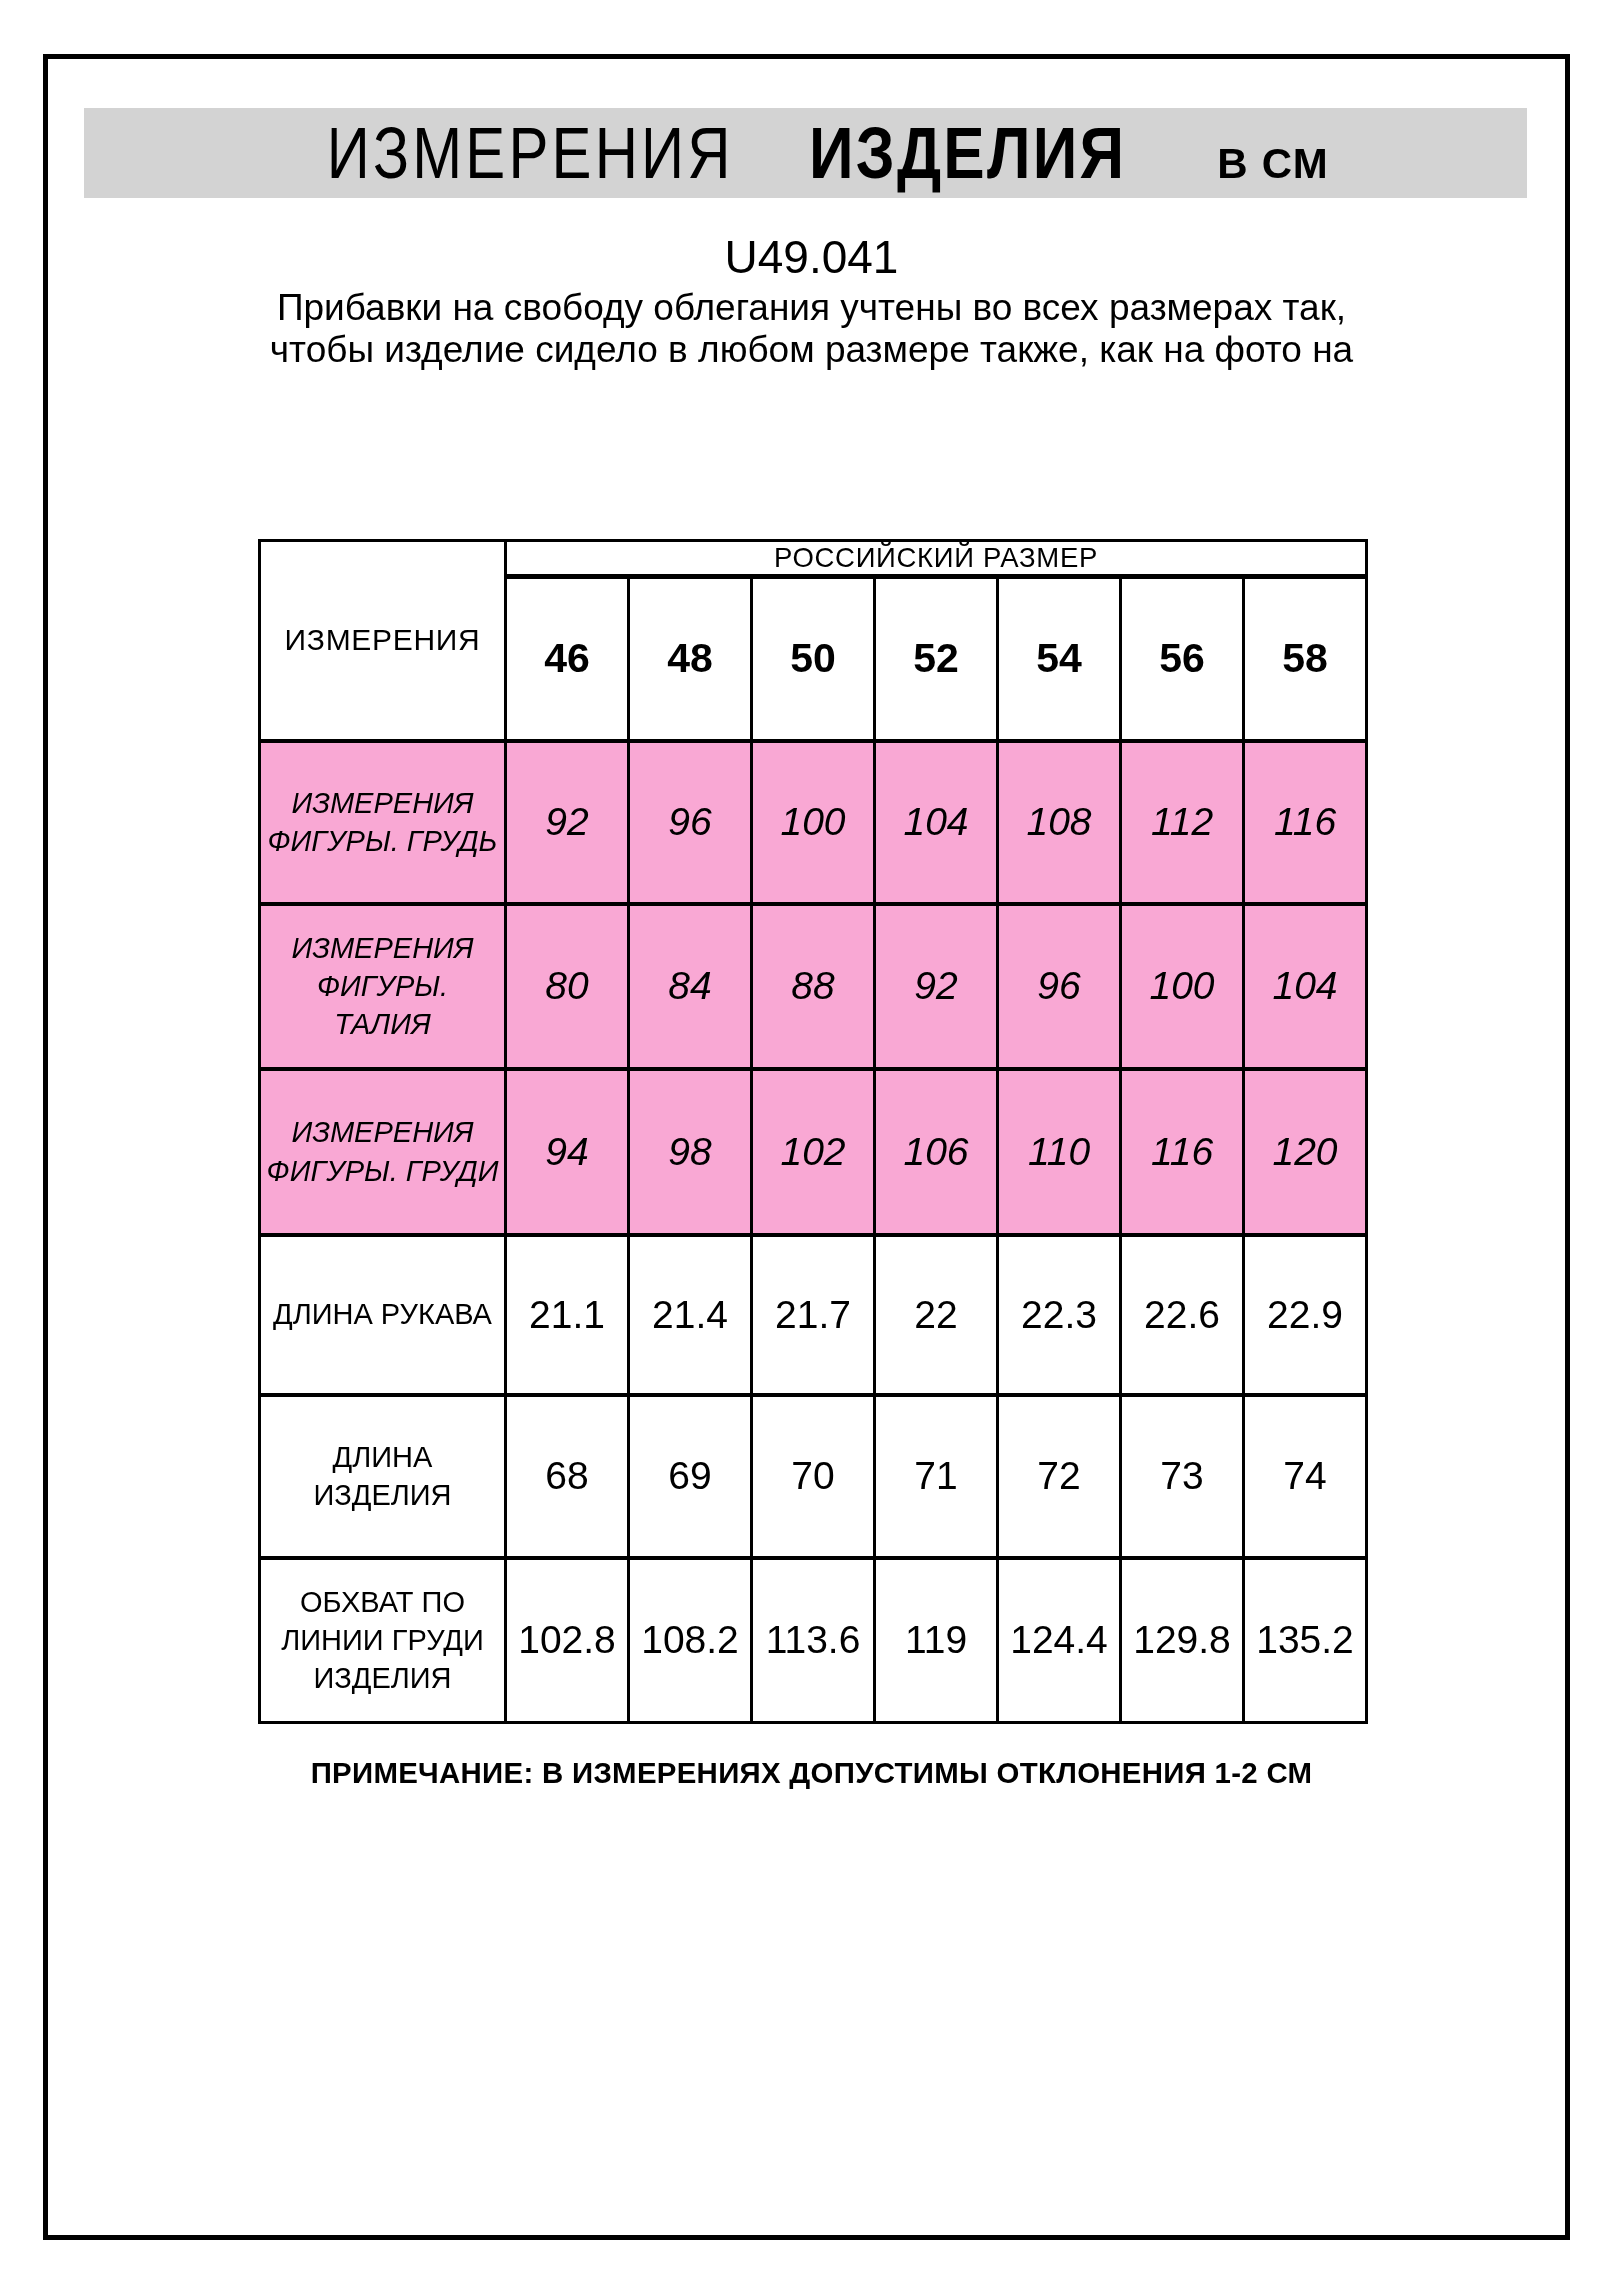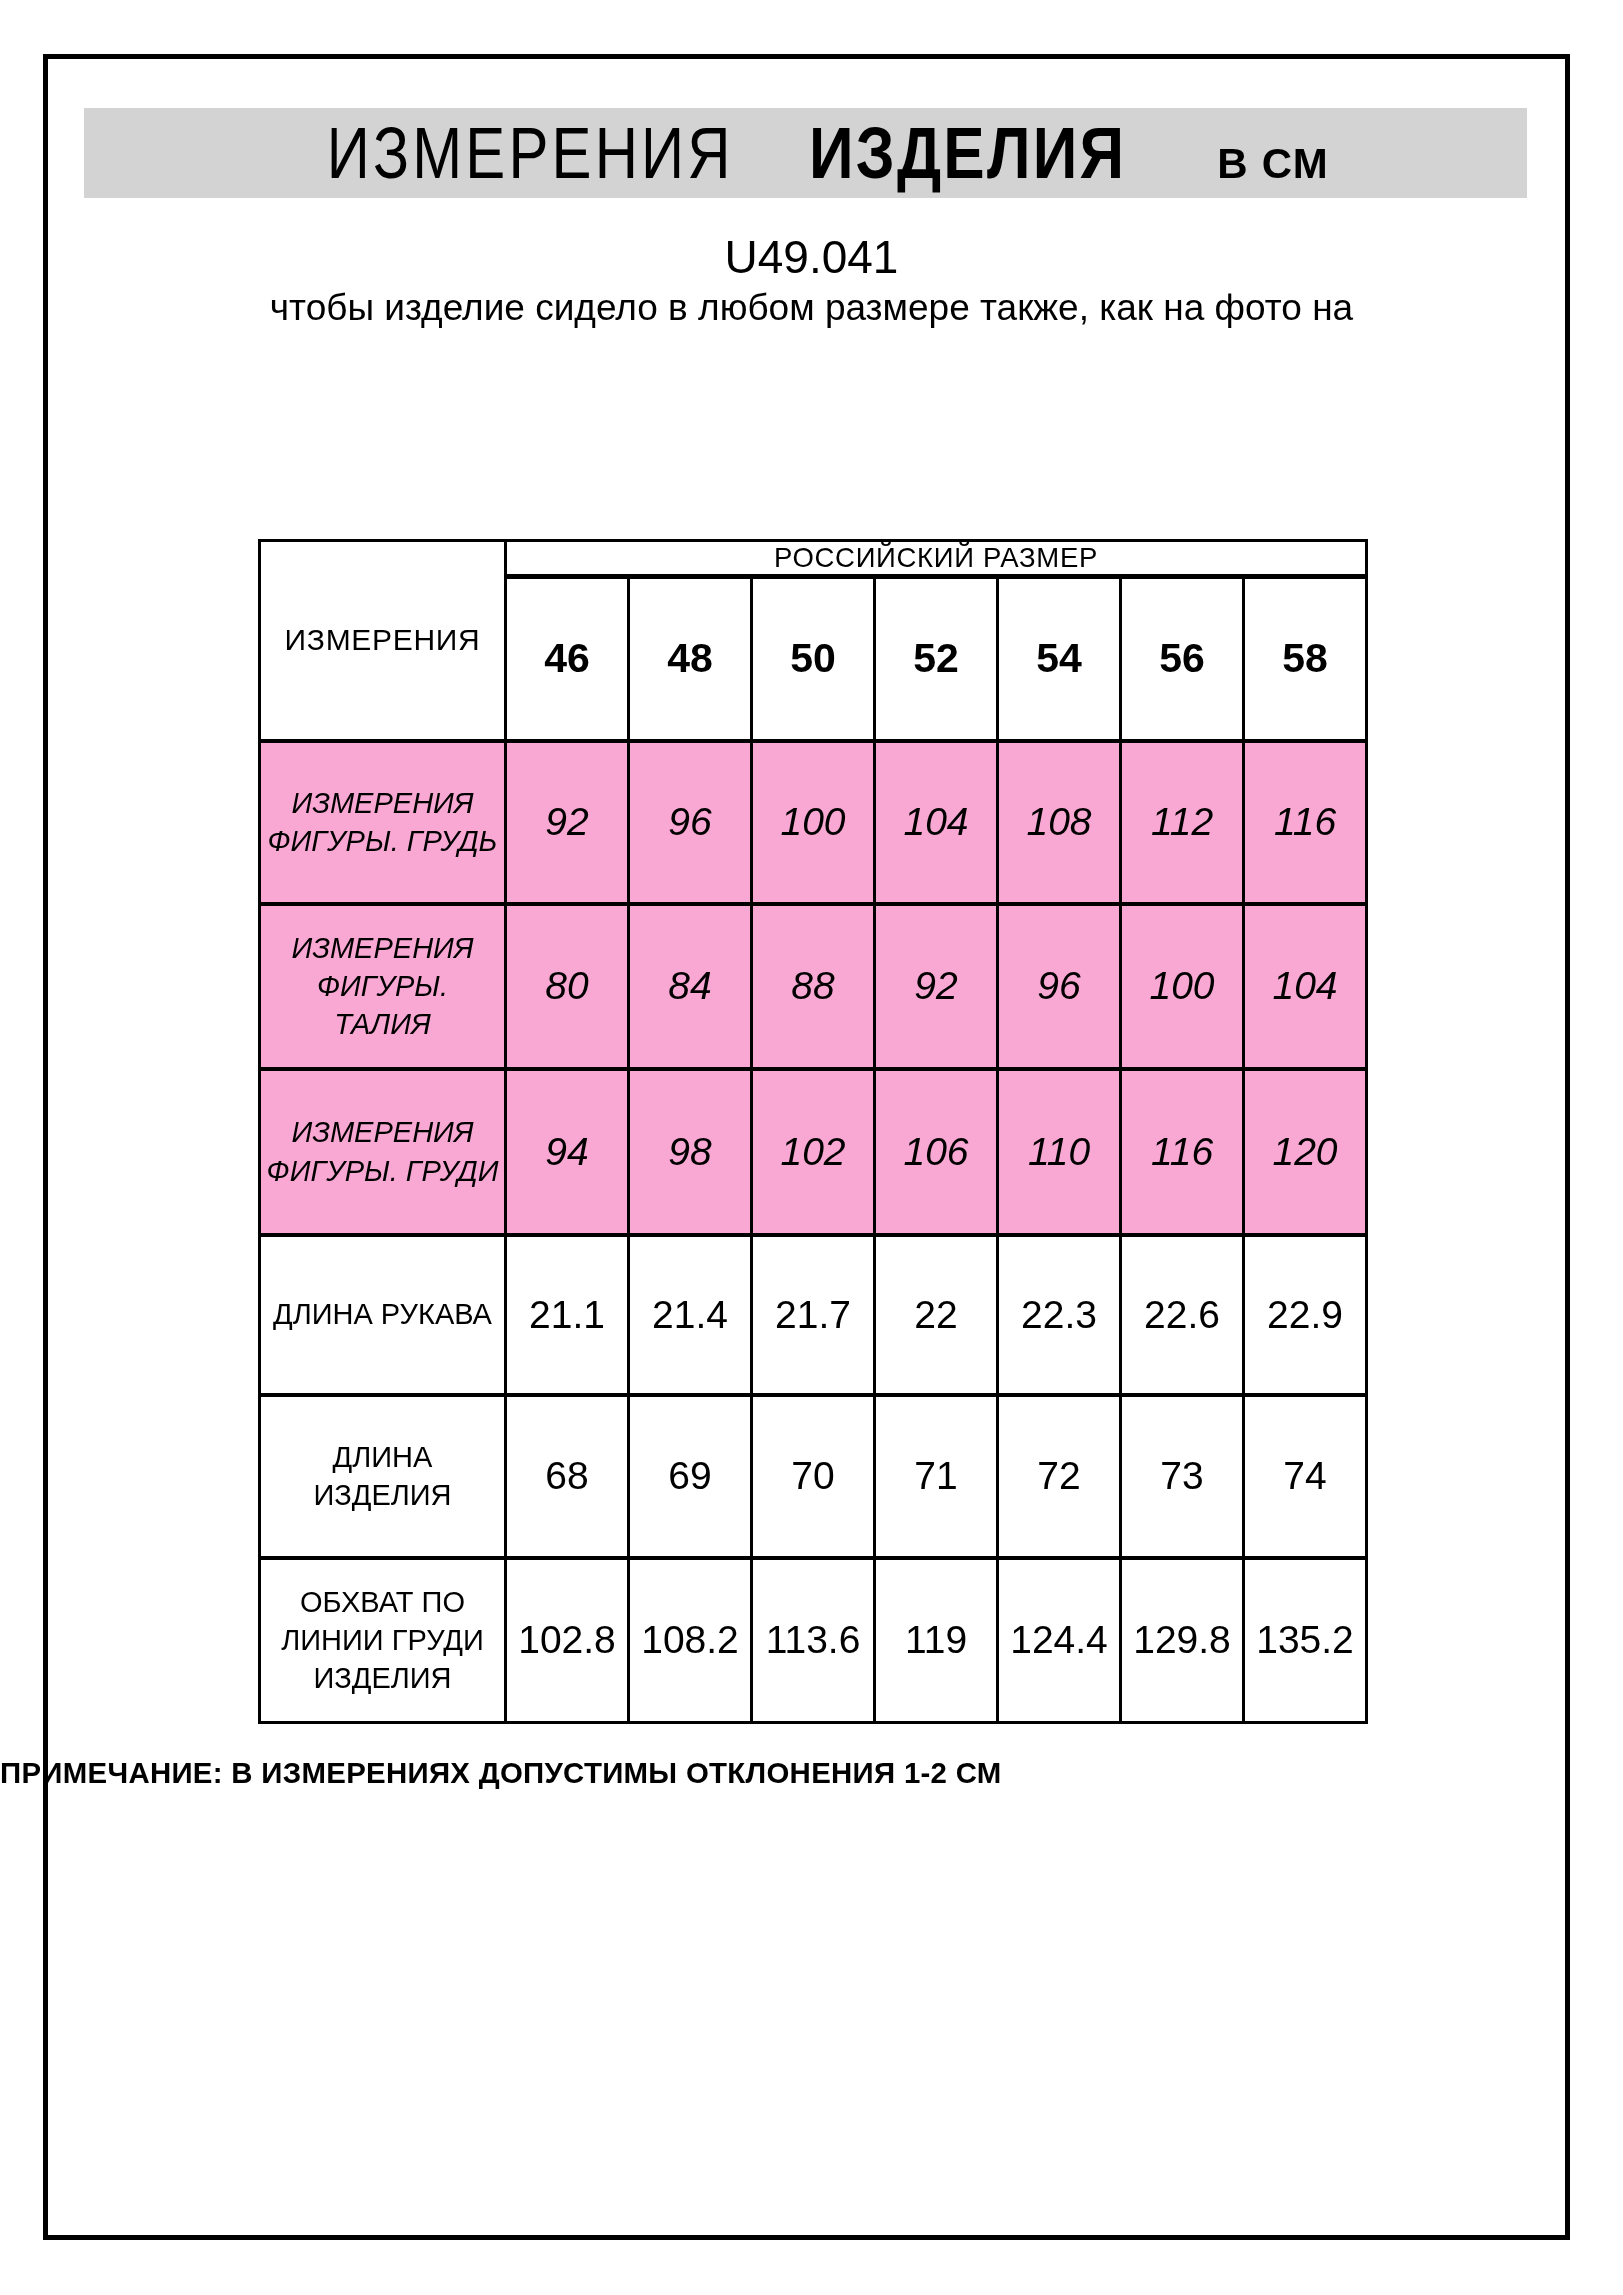--- a/index.html
+++ b/index.html
@@ -77,38 +77,40 @@
   td.corner{font-size:30px;letter-spacing:0.7px;background:#fff;}
   td.group{font-size:27.5px;letter-spacing:0.7px;background:#fff;}
   td.size{font-size:41px;font-weight:700;background:#fff;}
   td.label{font-size:29px;padding:0 3.9px;line-height:1.32;}
   td.val{font-size:39px;}
   tr.shaded td{background:#f9a8d4;font-style:italic;}
   tr.plain td{background:#ffffff;font-style:normal;}
   .note{
     position:absolute;
     left:0;top:1758px;width:100%;
+    text-align:center;
     font-size:29.4px;line-height:29.4px;font-weight:700;
     letter-spacing:0.3px;
   }
 </style>
 </head>
 <body>
 
 <div class="page">
 
   <div class="frame"></div>
 
   <div class="title-bar">
     <span class="tw t-meas">ИЗМЕРЕНИЯ</span><span class="tw t-prod">ИЗДЕЛИЯ</span><span class="tw t-units">В СМ</span>
   </div>
 
   <div class="product-code">U49.041</div>
 
   <div class="description">
+    <div>Прибавки на свободу облегания учтены во всех размерах так,</div>
     <div>чтобы изделие сидело в любом размере также, как на фото на</div>
   </div>
 
   <table class="size-table">
     <colgroup>
       <col class="c-label">
       <col class="c-size">
         <col class="c-size">
         <col class="c-size">
         <col class="c-size">

